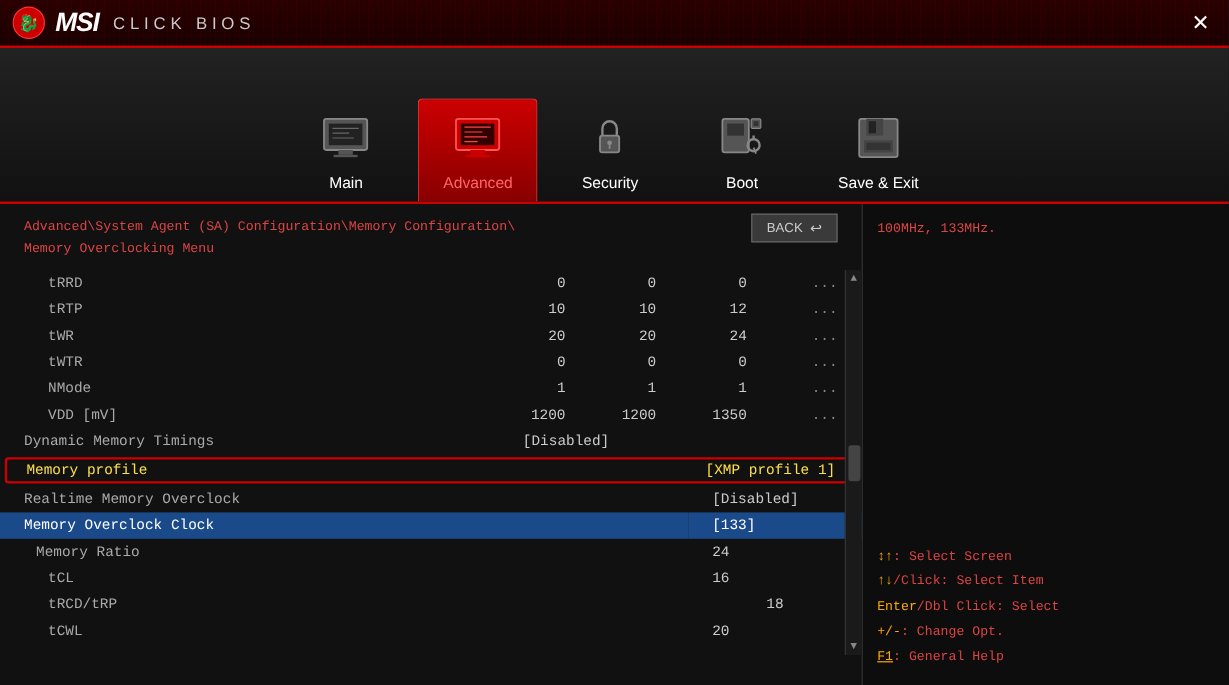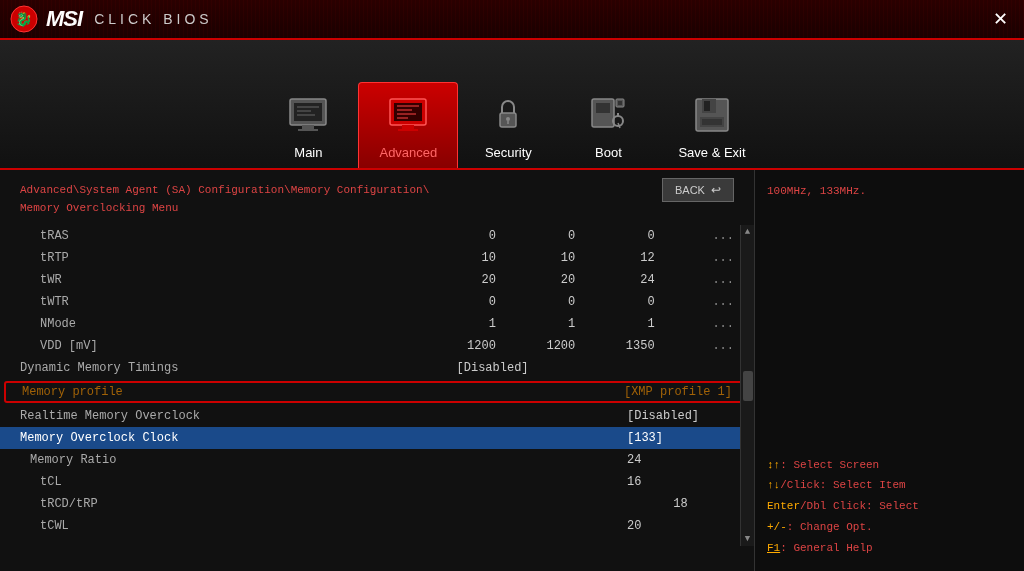--- a/index.html
+++ b/index.html
@@ -66,20 +66,21 @@
       border: none;
       padding: 2px 6px;
     }
 
     
     .nav-tabs {
       background: linear-gradient(to bottom, #222, #111);
       display: flex;
       justify-content: center;
       align-items: flex-end;
+      gap: 10px;
       padding: 8px 20px 0;
       border-bottom: 2px solid #cc0000;
       height: 130px;
     }
     .nav-tab {
       display: flex;
       flex-direction: column;
       align-items: center;
       gap: 6px;
       cursor: pointer;
@@ -150,21 +151,21 @@
     .settings-table tr td:not(:first-child) {
       text-align: right;
       width: 10%;
     }
     .settings-table tr td.dots {
       color: #888;
     }
 
     
     .right-panel {
-      width: 270px;
+      width: 306px;
       background: #0d0d0d;
       border-left: 1px solid #333;
       padding: 12px;
       display: flex;
       flex-direction: column;
       justify-content: space-between;
     }
     .help-text {
       color: #dd4444;
       font-size: 11px;
@@ -281,21 +282,21 @@
       <span style="white-space:pre-line;">Advanced\System Agent (SA) Configuration\Memory Configuration\
 Memory Overclocking Menu</span>
     </div>
 
     <div style="position:relative; overflow:hidden; height:calc(100% - 60px);">
 
       <table class="settings-table">
         <tbody>
 
           <tr>
-            <td style="color:#aaa; padding-left:40px;">tRAS</td>
+            <td style="color:#aaa; padding-left:40px;">tRRD</td>
             <td>0</td>
             <td>0</td>
             <td>0</td>
             <td class="dots">...</td>
           </tr>
 
           <tr>
             <td style="color:#aaa; padding-left:40px;">tRTP</td>
             <td>10</td>
             <td>10</td>
@@ -336,21 +337,21 @@
           </tr>
 
           <tr>
             <td style="color:#aaa;">Dynamic Memory Timings</td>
             <td colspan="4" style="text-align:left;">[Disabled]</td>
           </tr>
         </tbody>
       </table>
 
       <div style="margin: 2px 0; position:relative;">
-        <div style="border: 2px solid #cc0000; border-radius:3px; margin: 0 4px; padding: 2px 16px; display:flex; justify-content:space-between; color:#a16207; font-size:12px; font-family:'Courier New',monospace; cursor:pointer;">
+        <div style="border: 2px solid #cc0000; border-radius:3px; margin: 0 4px; padding: 2px 16px; display:flex; justify-content:space-between; color:#fde047; font-size:12px; font-family:'Courier New',monospace; cursor:pointer;">
           <span>Memory profile</span>
           <span>[XMP profile 1]</span>
         </div>
       </div>
 
       <table class="settings-table">
         <tbody>
 
           <tr>
             <td style="color:#aaa;">Realtime Memory Overclock</td>

